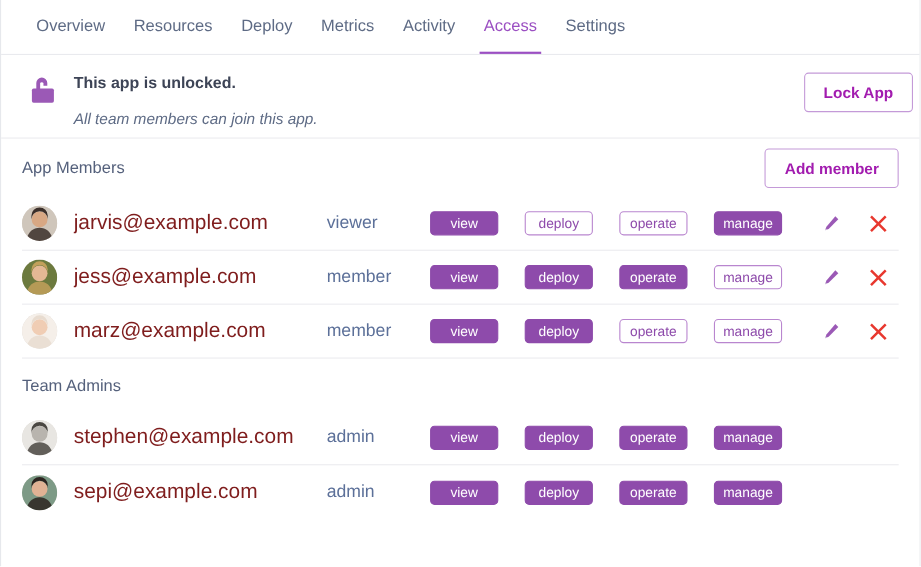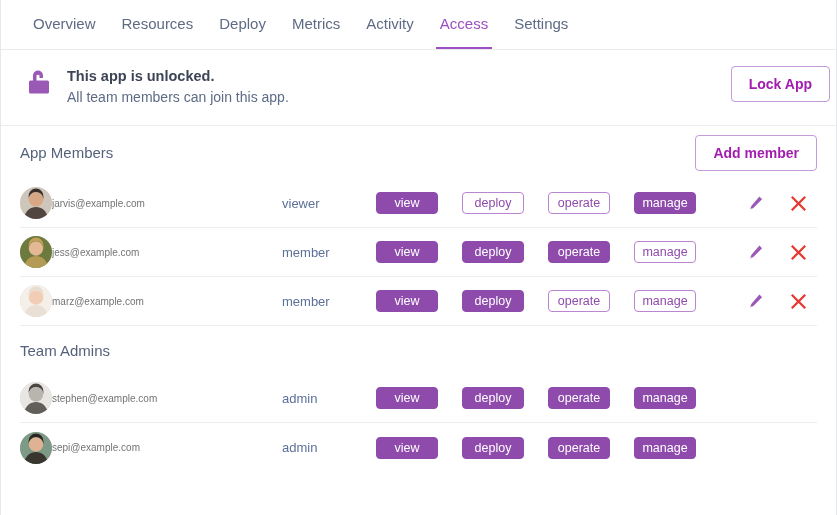--- a/index.html
+++ b/index.html
@@ -77,21 +77,22 @@
   .banner-title {
     font-size: 14.5px;
     font-weight: bold;
     color: #3d4456;
     line-height: 20px;
   }
   .banner-sub {
     font-size: 14px;
     color: #5e6b85;
     line-height: 21px;
-    margin-top: 1px;
+    margin-top: 12px;
+    font-style: italic;
   }
   .btn-outline {
     border: 1px solid #c49ad8;
     border-radius: 4px;
     background: #ffffff;
     color: #a21caf;
     font-family: "Liberation Sans", sans-serif;
     font-size: 14px;
     font-weight: bold;
     padding: 9px 17px;
@@ -128,28 +129,29 @@
     flex: 0 0 32px;
     width: 32px;
     height: 32px;
     border-radius: 50%;
     overflow: hidden;
     background: #ded9d2;
     position: relative;
   }
   .avatar svg { display: block; }
   .email {
-    font-size: 10px;
-    color: #737373;
+    font-size: 19px;
+    color: #7f1d1d;
+    margin-left: 15px;
     flex: 0 0 230px;
     white-space: nowrap;
     overflow: hidden;
   }
   .role {
-    font-size: 13px;
+    font-size: 16px;
     color: #5c7099;
     flex: 0 0 100px;
     white-space: nowrap;
   }
   .perms {
     display: flex;
     gap: 24px;
     flex: 0 0 auto;
     margin-left: -6px;
   }

